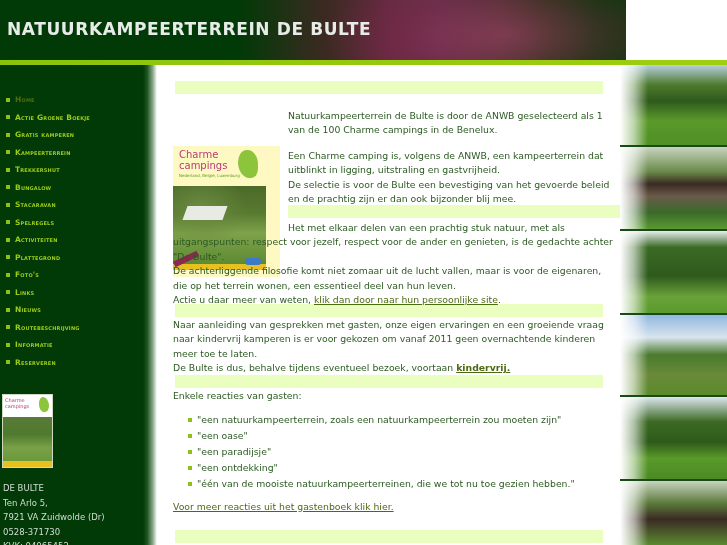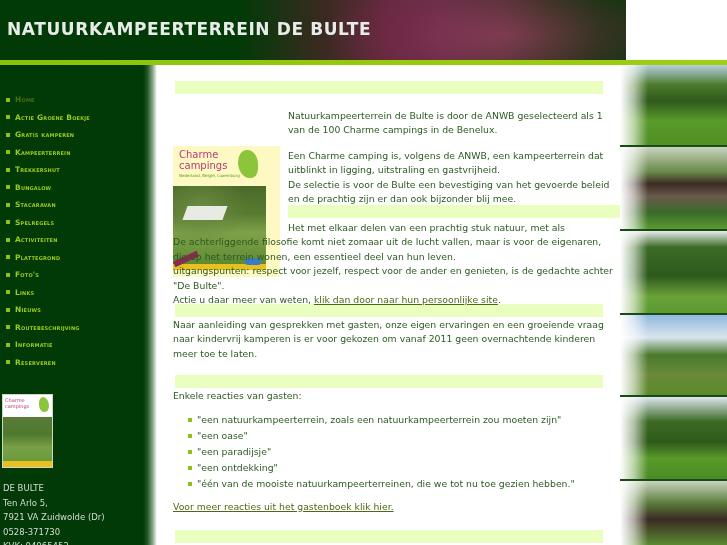--- a/index.html
+++ b/index.html
@@ -229,26 +229,27 @@
   <div class="cb-anwb"></div>
 </div>
 
 <div class="content p1">Natuurkampeerterrein de Bulte is door de ANWB geselecteerd als 1 van de 100 Charme campings in de Benelux.</div>
 <div class="content p2">
   <div>Een Charme camping is, volgens de ANWB, een kampeerterrein dat uitblinkt in ligging, uitstraling en gastvrijheid.</div>
   <div>De selectie is voor de Bulte een bevestiging van het gevoerde beleid en de prachtig zijn er dan ook bijzonder blij mee.</div>
 </div>
 <div class="content p3">
   <div class="indent">Het met elkaar delen van een prachtig stuk natuur, met als</div>
+  <div>uitgangspunten: respect voor jezelf, respect voor de ander en genieten, is de gedachte achter "De Bulte".</div>
   <div>De achterliggende filosofie komt niet zomaar uit de lucht vallen, maar is voor de eigenaren, die op het terrein wonen, een essentieel deel van hun leven.</div>
-  <div>uitgangspunten: respect voor jezelf, respect voor de ander en genieten, is de gedachte achter "De Bulte".</div>
   <div><span>Actie u daar meer van weten, </span><a href="#">klik dan door naar hun persoonlijke site</a><span>.</span></div>
 </div>
 <div class="content p4">
   <div>Naar aanleiding van gesprekken met gasten, onze eigen ervaringen en een groeiende vraag naar kindervrij kamperen is er voor gekozen om vanaf 2011 geen overnachtende kinderen meer toe te laten.</div>
+  <div><span>De Bulte is dus, behalve tijdens eventueel bezoek, voortaan </span><a href="#" class="strong">kindervrij.</a></div>
 </div>
 <div class="content p5">Enkele reacties van gasten:</div>
 <ul class="content quotes" style="width:430px;">
   <li>
       <span class="qb"></span>
       <span>"een natuurkampeerterrein, zoals een natuurkampeerterrein zou moeten zijn"</span>
     </li>
   <li>
       <span class="qb"></span>
       <span>"een oase"</span>

